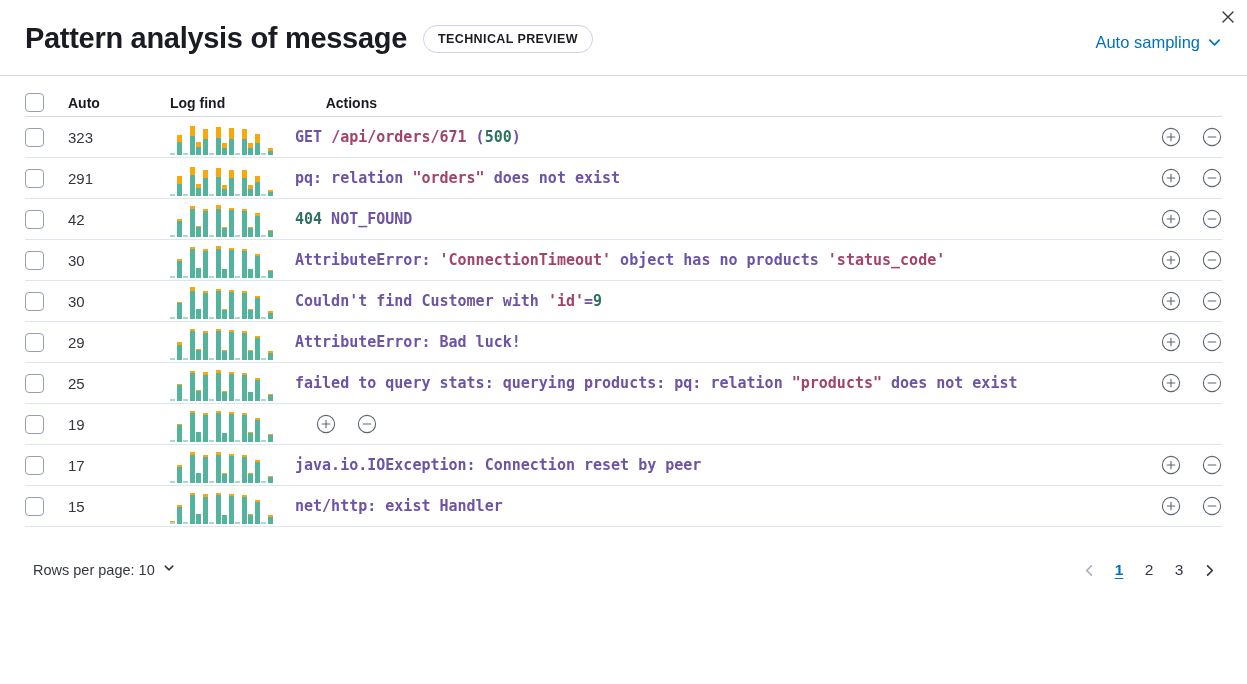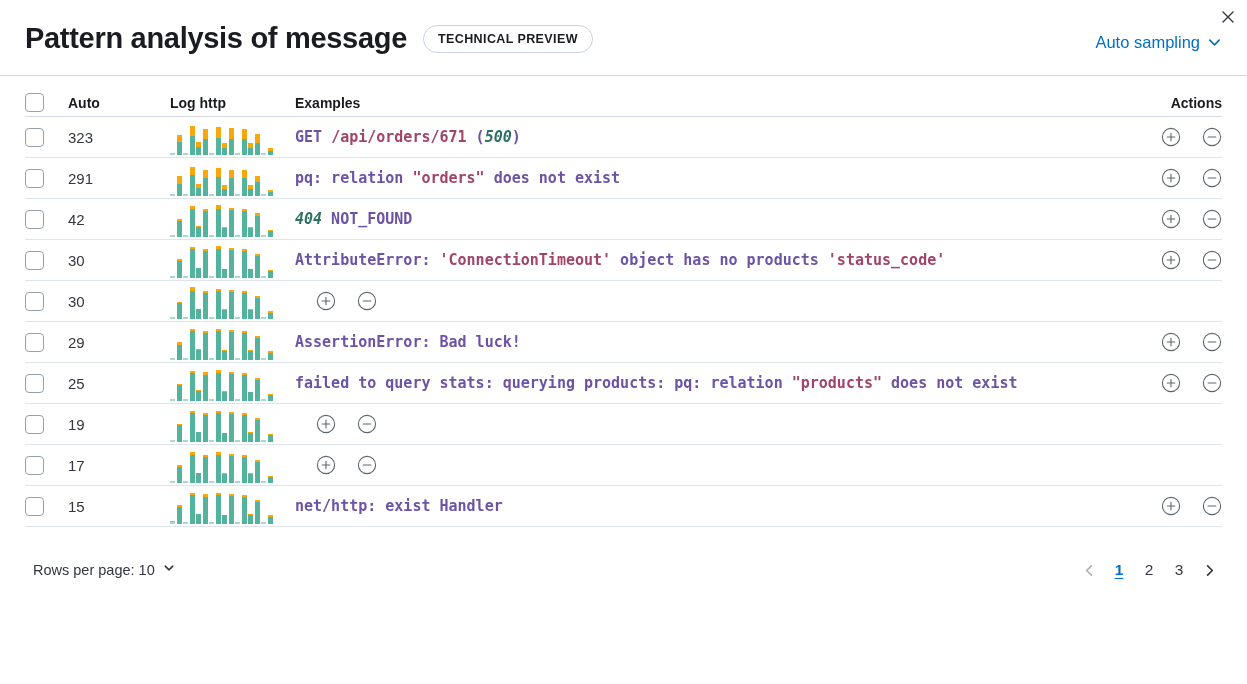--- a/index.html
+++ b/index.html
@@ -36,21 +36,21 @@
   .thead .cell-ex { font-family: "Liberation Sans", sans-serif; font-size: 14px; font-weight: 700; }
   .cell-actions { width: 82px; display: flex; justify-content: flex-end; align-items: center; gap: 21px; }
   .checkbox { width: 19px; height: 19px; border: 1px solid #96a0ae; border-radius: 4px; background: #fff; cursor: pointer; }
   .chart { display: flex; align-items: flex-end; gap: 1.5px; height: 33px; padding-bottom: 2px; }
   .bar { width: 5px; display: flex; flex-direction: column; justify-content: flex-end; }
   .seg-o { background: var(--orange); }
   .seg-g { background: var(--green); }
   .seg-g.pale { opacity: 0.5; }
   .tk-p { color: var(--syn-p); }
   .tk-c { color: var(--syn-c); }
-  .tk-g { color: var(--syn-g); font-style: italic; }
+  .tk-g { color: var(--syn-g); }
   .icon-btn { width: 20px; height: 20px; background: none; border: none; padding: 0; cursor: pointer; color: #5f6670; display:flex; align-items:center; justify-content:center; }
   .footer { display: flex; justify-content: space-between; align-items: center; margin-top: 30px; padding-left: 8px; }
   .rpp-btn { display: flex; align-items: flex-start; gap: 8px; font-size: 14.5px; color: #343741;
     background: none; border: none; cursor: pointer; font-family: inherit; }
   .pagination { display: flex; align-items: center; gap: 4px; font-size: 15.5px; }
   .page-num { min-width: 26px; height: 26px; display: flex; align-items: center; justify-content: center;
     background: none; border: none; cursor: pointer; font-family: inherit; font-size: 15.5px; color: #343741; }
   .page-num.active { color: var(--accent); font-weight: 700; text-decoration: underline; text-underline-offset: 3px; }
   .pg-chev { width: 26px; height: 26px; background: none; border: none; cursor: pointer; display: flex; align-items: center; justify-content: center; color: #343741; }
   .pg-chev.disabled { color: #a9b1bd; cursor: default; }
@@ -83,22 +83,21 @@
   </div>
 
   <div class="content">
 
     <div class="ptable">
       <div class="thead">
         <div class="cell-check">
           <div class="checkbox"></div>
         </div>
         <div class="cell-count" style="font-size:14px;font-weight:700;color:#1a1c21">Auto</div>
-        <div class="cell-rate" style="align-items:center;font-weight:700;color:#1a1c21">Log http</div>
-        <div class="cell-ex">Examples</div>
+        <div class="cell-rate" style="align-items:center;font-weight:700;color:#1a1c21">Log find</div>
         <div class="cell-actions" style="font-weight:700;color:#1a1c21">Actions</div>
       </div>
       <div id="rows-container">
   <div class="row">
     <div class="cell-check">
       <div class="checkbox"></div>
     </div>
     <div class="cell-count">323</div>
     <div class="cell-rate">
       <div class="chart">
@@ -508,20 +507,21 @@
                 </div>
                 <div class="bar">
                   <div class="seg-g pale" style="height: 2px;"></div>
                 </div>
                 <div class="bar">
                   <div class="seg-o" style="height: 2px;"></div>
                   <div class="seg-g" style="height: 6px;"></div>
                 </div>
               </div>
     </div>
+    <div class="cell-ex"><span class="tk-p">Couldn't find Customer with </span><span class="tk-c">'id'</span><span class="tk-p">=</span><span class="tk-g">9</span></div>
     <div class="cell-actions">
       <button class="icon-btn">
         <span style="display:flex">
           <svg width="20" height="20" viewBox="0 0 20 20">
                     <circle cx="10" cy="10" r="8.6" fill="none" stroke="currentColor" stroke-width="1.1"></circle>
                     <path d="M10 6.2v7.6M6.2 10h7.6" stroke="currentColor" stroke-width="1.1" stroke-linecap="round" fill="none"></path>
                   </svg>
         </span>
       </button>
       <button class="icon-btn">
@@ -596,21 +596,21 @@
                 </div>
                 <div class="bar">
                   <div class="seg-g pale" style="height: 2px;"></div>
                 </div>
                 <div class="bar">
                   <div class="seg-o" style="height: 2px;"></div>
                   <div class="seg-g" style="height: 7px;"></div>
                 </div>
               </div>
     </div>
-    <div class="cell-ex"><span class="tk-p">AssertionError: Bad luck!</span></div>
+    <div class="cell-ex"><span class="tk-p">AttributeError: Bad luck!</span></div>
     <div class="cell-actions">
       <button class="icon-btn">
         <span style="display:flex">
           <svg width="20" height="20" viewBox="0 0 20 20">
                     <circle cx="10" cy="10" r="8.6" fill="none" stroke="currentColor" stroke-width="1.1"></circle>
                     <path d="M10 6.2v7.6M6.2 10h7.6" stroke="currentColor" stroke-width="1.1" stroke-linecap="round" fill="none"></path>
                   </svg>
         </span>
       </button>
       <button class="icon-btn">
@@ -858,20 +858,21 @@
                 </div>
                 <div class="bar">
                   <div class="seg-g pale" style="height: 2px;"></div>
                 </div>
                 <div class="bar">
                   <div class="seg-o" style="height: 1px;"></div>
                   <div class="seg-g" style="height: 6px;"></div>
                 </div>
               </div>
     </div>
+    <div class="cell-ex"><span class="tk-p">java.io.IOException: Connection reset by peer</span></div>
     <div class="cell-actions">
       <button class="icon-btn">
         <span style="display:flex">
           <svg width="20" height="20" viewBox="0 0 20 20">
                     <circle cx="10" cy="10" r="8.6" fill="none" stroke="currentColor" stroke-width="1.1"></circle>
                     <path d="M10 6.2v7.6M6.2 10h7.6" stroke="currentColor" stroke-width="1.1" stroke-linecap="round" fill="none"></path>
                   </svg>
         </span>
       </button>
       <button class="icon-btn">

